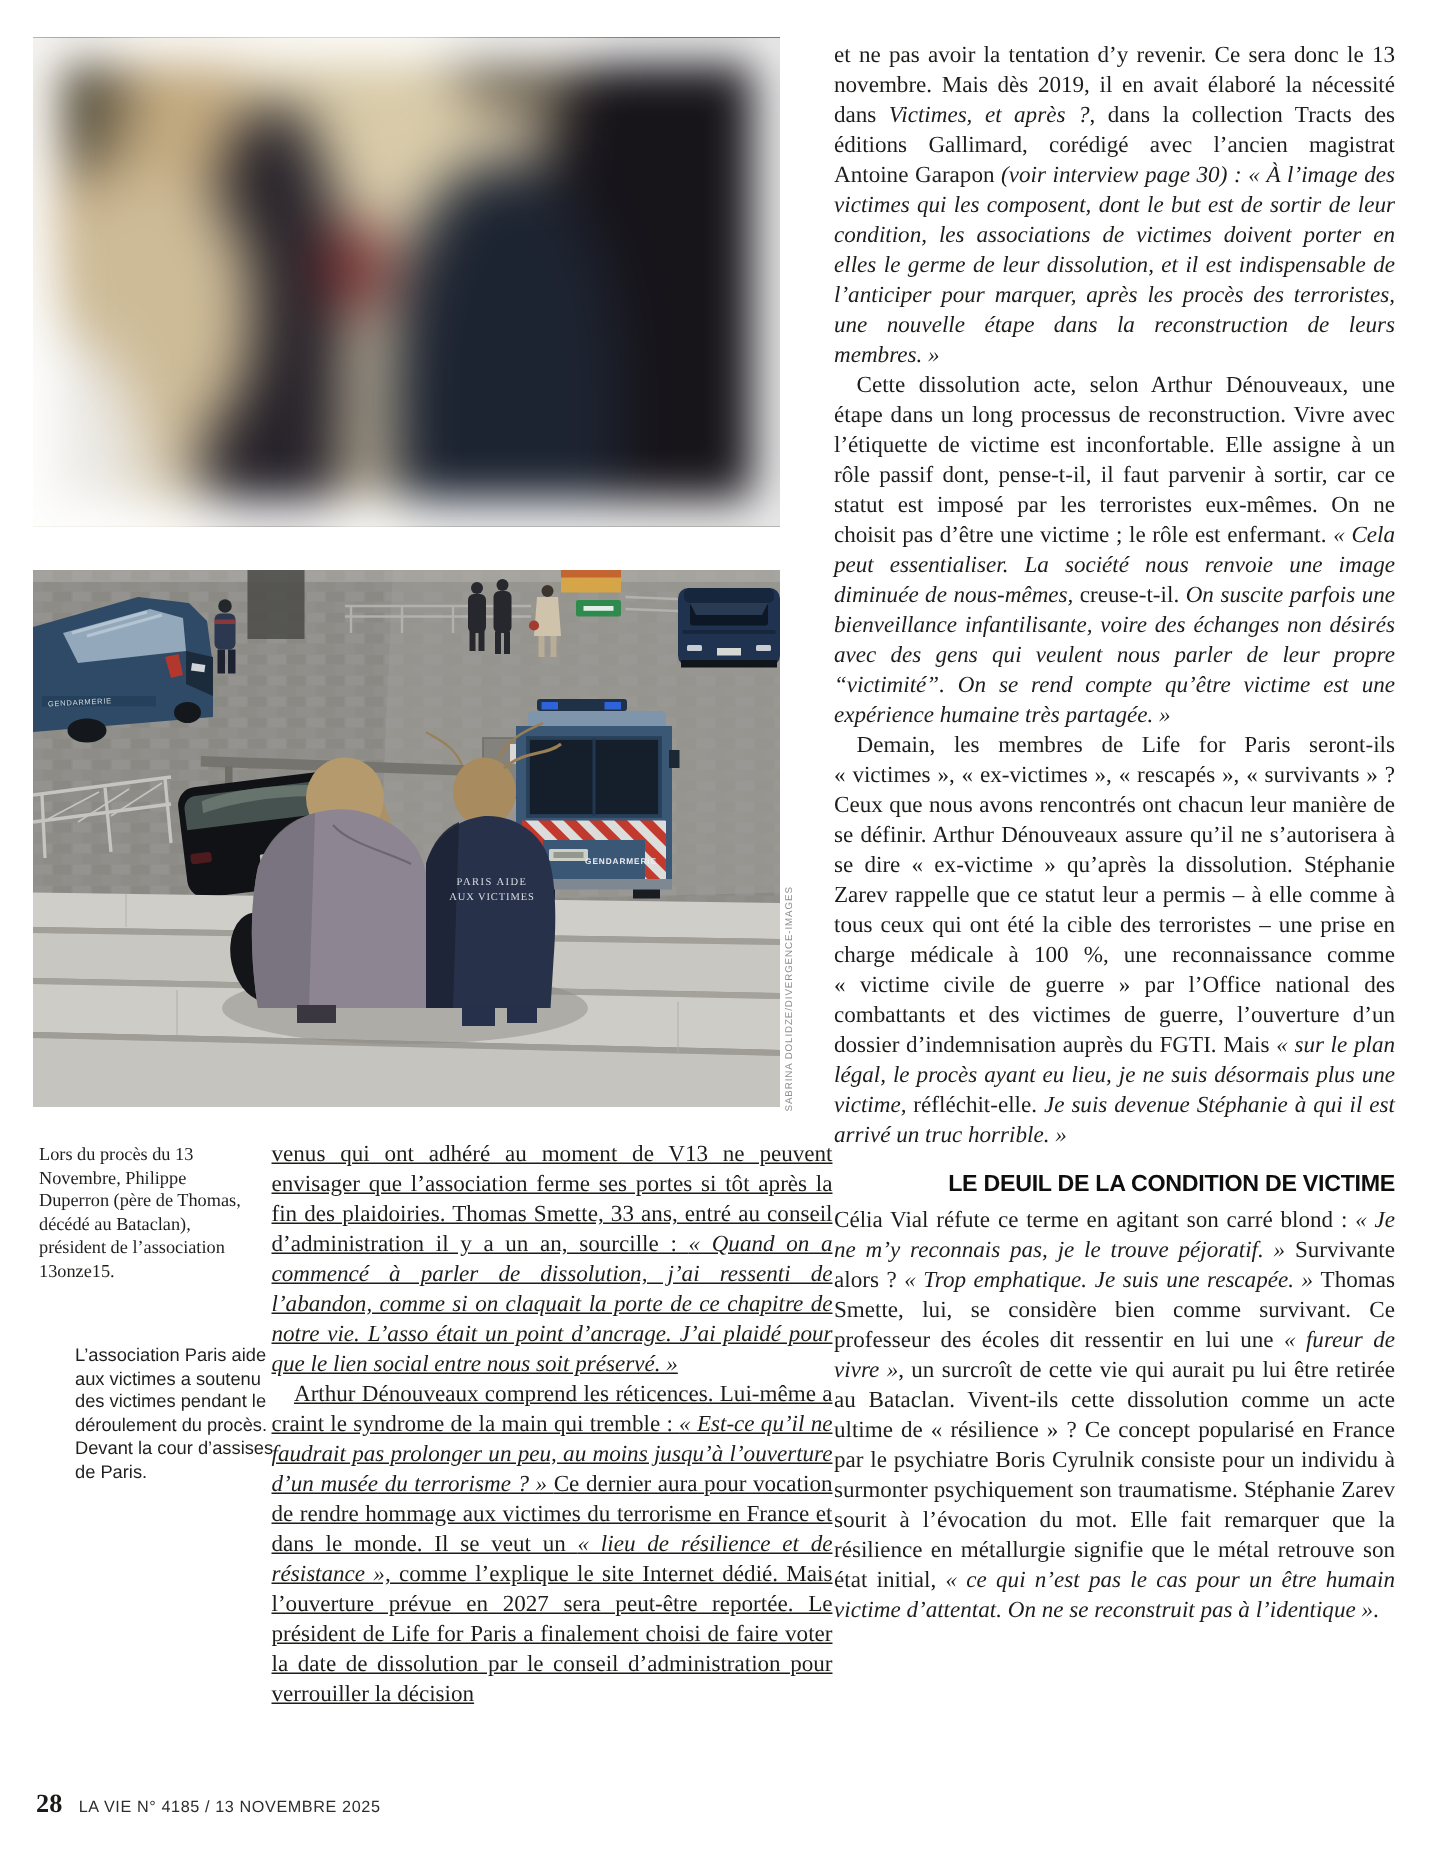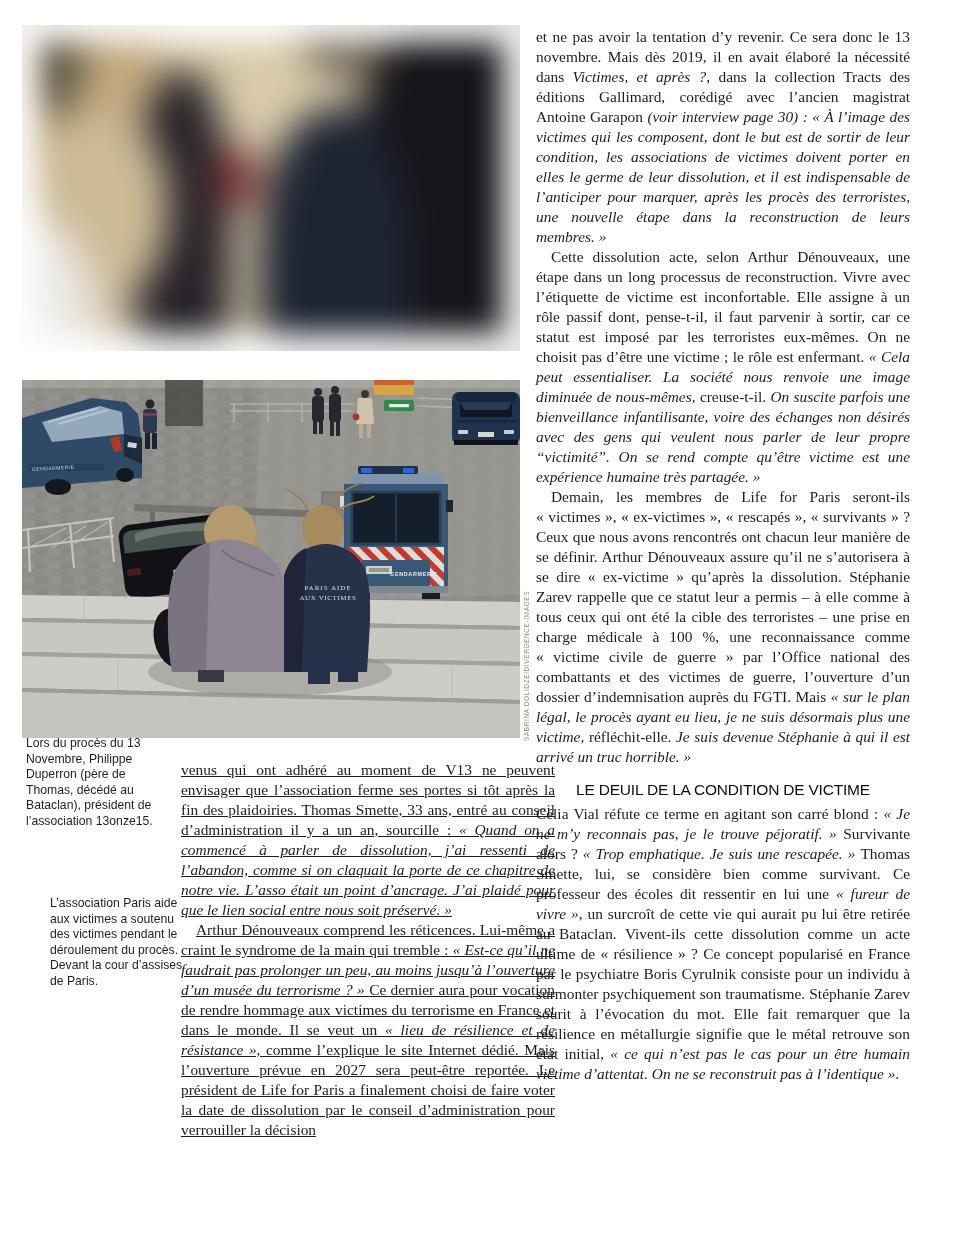--- a/index.html
+++ b/index.html
@@ -13,33 +13,33 @@
   .photo-top::after{content:"";position:absolute;inset:0;box-shadow:inset 0 0 30px 18px rgba(255,255,255,.92);}
   .photo-bottom{position:absolute;left:22px;top:380px;width:498px;height:358px;overflow:hidden;background:#8f8e89;}
 
   .credit{position:absolute;left:523px;top:563px;height:178px;
           writing-mode:vertical-rl;transform:rotate(180deg);
           font-family:"Liberation Sans",sans-serif;font-size:6.5px;letter-spacing:.6px;color:#8c8c8a;}
 
   
   .caption{position:absolute;left:26px;width:142px;
            font-family:"Liberation Sans",sans-serif;font-size:12.2px;line-height:15.6px;color:#1f1f1d;}
-  .caption1{top:736px;}
+  .caption1{top:762px;font-family:Liberation Serif, serif;}
   .caption2{top:896px;margin-left:24px;}
 
   
   .col{position:absolute;width:374px;text-align:justify;color:#1d1d1b;
        font-size:15.4px;line-height:20px;hyphens:auto;-webkit-hyphens:auto;}
   .col-middle{left:181px;top:760px;text-decoration:underline;}
-  .col-right{left:536px;top:27px;}
+  .col-right{left:556px;top:27px;}
   .para{margin:0;}
   .para.indent{text-indent:15px;}
   .it{font-style:italic;}
-  .section-heading{font-family:"Liberation Sans",sans-serif;font-weight:normal;font-stretch:condensed;
-       font-size:15.5px;letter-spacing:-.2px;margin:13px 0 4px;color:#0e0e0c;text-align:center;}
+  .section-heading{font-family:"Liberation Sans",sans-serif;font-weight:bold;font-stretch:condensed;
+       font-size:15.5px;letter-spacing:-.2px;margin:13px 0 4px;color:#0e0e0c;text-align:right;}
 
   
   .footer{position:absolute;left:24px;top:1192px;display:flex;align-items:baseline;}
   .footer .num{font-family:"Liberation Serif",serif;font-weight:bold;font-size:17.5px;color:#1a1a18;}
   .footer .issue{font-family:"Liberation Sans",sans-serif;font-size:10.8px;letter-spacing:.4px;
                  color:#2d2d2b;margin-left:11px;}
 </style>
 </head>
 <body>
 
@@ -262,14 +262,18 @@
       <p class="para indent"><span>Arthur Dénouveaux comprend les réticences. Lui-même a craint le syndrome de la main qui tremble&nbsp;: </span><span class="it">«&nbsp;Est-ce qu’il ne faudrait pas prolonger un peu, au moins jusqu’à l’ouverture d’un musée du terrorisme&nbsp;?&nbsp;» </span><span>Ce dernier aura pour vocation de rendre hommage aux victimes du terrorisme en France et dans le monde. Il se veut un </span><span class="it">«&nbsp;lieu de résilience et de résistance&nbsp;», </span><span>comme l’explique le site Internet dédié. Mais l’ouverture prévue en 2027 sera peut-être reportée. Le président de Life for Paris a finalement choisi de faire voter la date de dissolution par le conseil d’administration pour verrouiller la décision</span></p>
     </div>
   <div class="col col-right">
       <p class="para"><span>et ne pas avoir la tentation d’y revenir. Ce sera donc le 13 novembre. Mais dès 2019, il en avait élaboré la nécessité dans </span><span class="it">Victimes, et après&nbsp;?</span><span>, dans la collection Tracts des éditions Gallimard, corédigé avec l’ancien magistrat Antoine Garapon </span><span class="it">(voir interview page 30)&nbsp;: «&nbsp;À l’image des victimes qui les composent, dont le but est de sortir de leur condition, les associations de victimes doivent porter en elles le germe de leur dissolution, et il est indispensable de l’anticiper pour marquer, après les procès des terroristes, une nouvelle étape dans la reconstruction de leurs membres.&nbsp;»</span></p>
       <p class="para indent"><span>Cette dissolution acte, selon Arthur Dénouveaux, une étape dans un long processus de reconstruction. Vivre avec l’étiquette de victime est inconfortable. Elle assigne à un rôle passif dont, pense-t-il, il faut parvenir à sortir, car ce statut est imposé par les terroristes eux-mêmes. On ne choisit pas d’être une victime&nbsp;; le rôle est enfermant. </span><span class="it">«&nbsp;Cela peut essentialiser. La société nous renvoie une image diminuée de nous-mêmes, </span><span>creuse-t-il. </span><span class="it">On suscite parfois une bienveillance infantilisante, voire des échanges non désirés avec des gens qui veulent nous parler de leur propre “victimité”. On se rend compte qu’être victime est une expérience humaine très partagée.&nbsp;»</span></p>
       <p class="para indent"><span>Demain, les membres de Life for Paris seront-ils «&nbsp;victimes&nbsp;», «&nbsp;ex-victimes&nbsp;», «&nbsp;rescapés&nbsp;», «&nbsp;survivants&nbsp;»&nbsp;? Ceux que nous avons rencontrés ont chacun leur manière de se définir. Arthur Dénouveaux assure qu’il ne s’autorisera à se dire «&nbsp;ex-victime&nbsp;» qu’après la dissolution. Stéphanie Zarev rappelle que ce statut leur a permis – à elle comme à tous ceux qui ont été la cible des terroristes – une prise en charge médicale à 100&nbsp;%, une reconnaissance comme «&nbsp;victime civile de guerre&nbsp;» par l’Office national des combattants et des victimes de guerre, l’ouverture d’un dossier d’indemnisation auprès du FGTI. Mais </span><span class="it">«&nbsp;sur le plan légal, le procès ayant eu lieu, je ne suis désormais plus une victime, </span><span>réfléchit-elle. </span><span class="it">Je suis devenue Stéphanie à qui il est arrivé un truc horrible.&nbsp;»</span></p>
       <div class="section-heading">LE DEUIL DE LA CONDITION DE VICTIME</div>
       <p class="para"><span>Célia Vial réfute ce terme en agitant son carré blond&nbsp;: </span><span class="it">«&nbsp;Je ne m’y reconnais pas, je le trouve péjoratif.&nbsp;» </span><span>Survivante alors&nbsp;? </span><span class="it">«&nbsp;Trop emphatique. Je suis une rescapée.&nbsp;» </span><span>Thomas Smette, lui, se considère bien comme survivant. Ce professeur des écoles dit ressentir en lui une </span><span class="it">«&nbsp;fureur de vivre&nbsp;»</span><span>, un surcroît de cette vie qui aurait pu lui être retirée au Bataclan. Vivent-ils cette dissolution comme un acte ultime de «&nbsp;résilience&nbsp;»&nbsp;? Ce concept popularisé en France par le psychiatre Boris Cyrulnik consiste pour un individu à surmonter psychiquement son traumatisme. Stéphanie Zarev sourit à l’évocation du mot. Elle fait remarquer que la résilience en métallurgie signifie que le métal retrouve son état initial, </span><span class="it">«&nbsp;ce qui n’est pas le cas pour un être humain victime d’attentat. On ne se reconstruit pas à l’identique&nbsp;»</span><span>.</span></p>
     </div>
 
+  <div class="footer">
+    <span class="num">28</span>
+    <span class="issue">LA VIE N° 4185 / 13 NOVEMBRE 2025</span>
+  </div>
 
 </div>
 
 </body></html>

